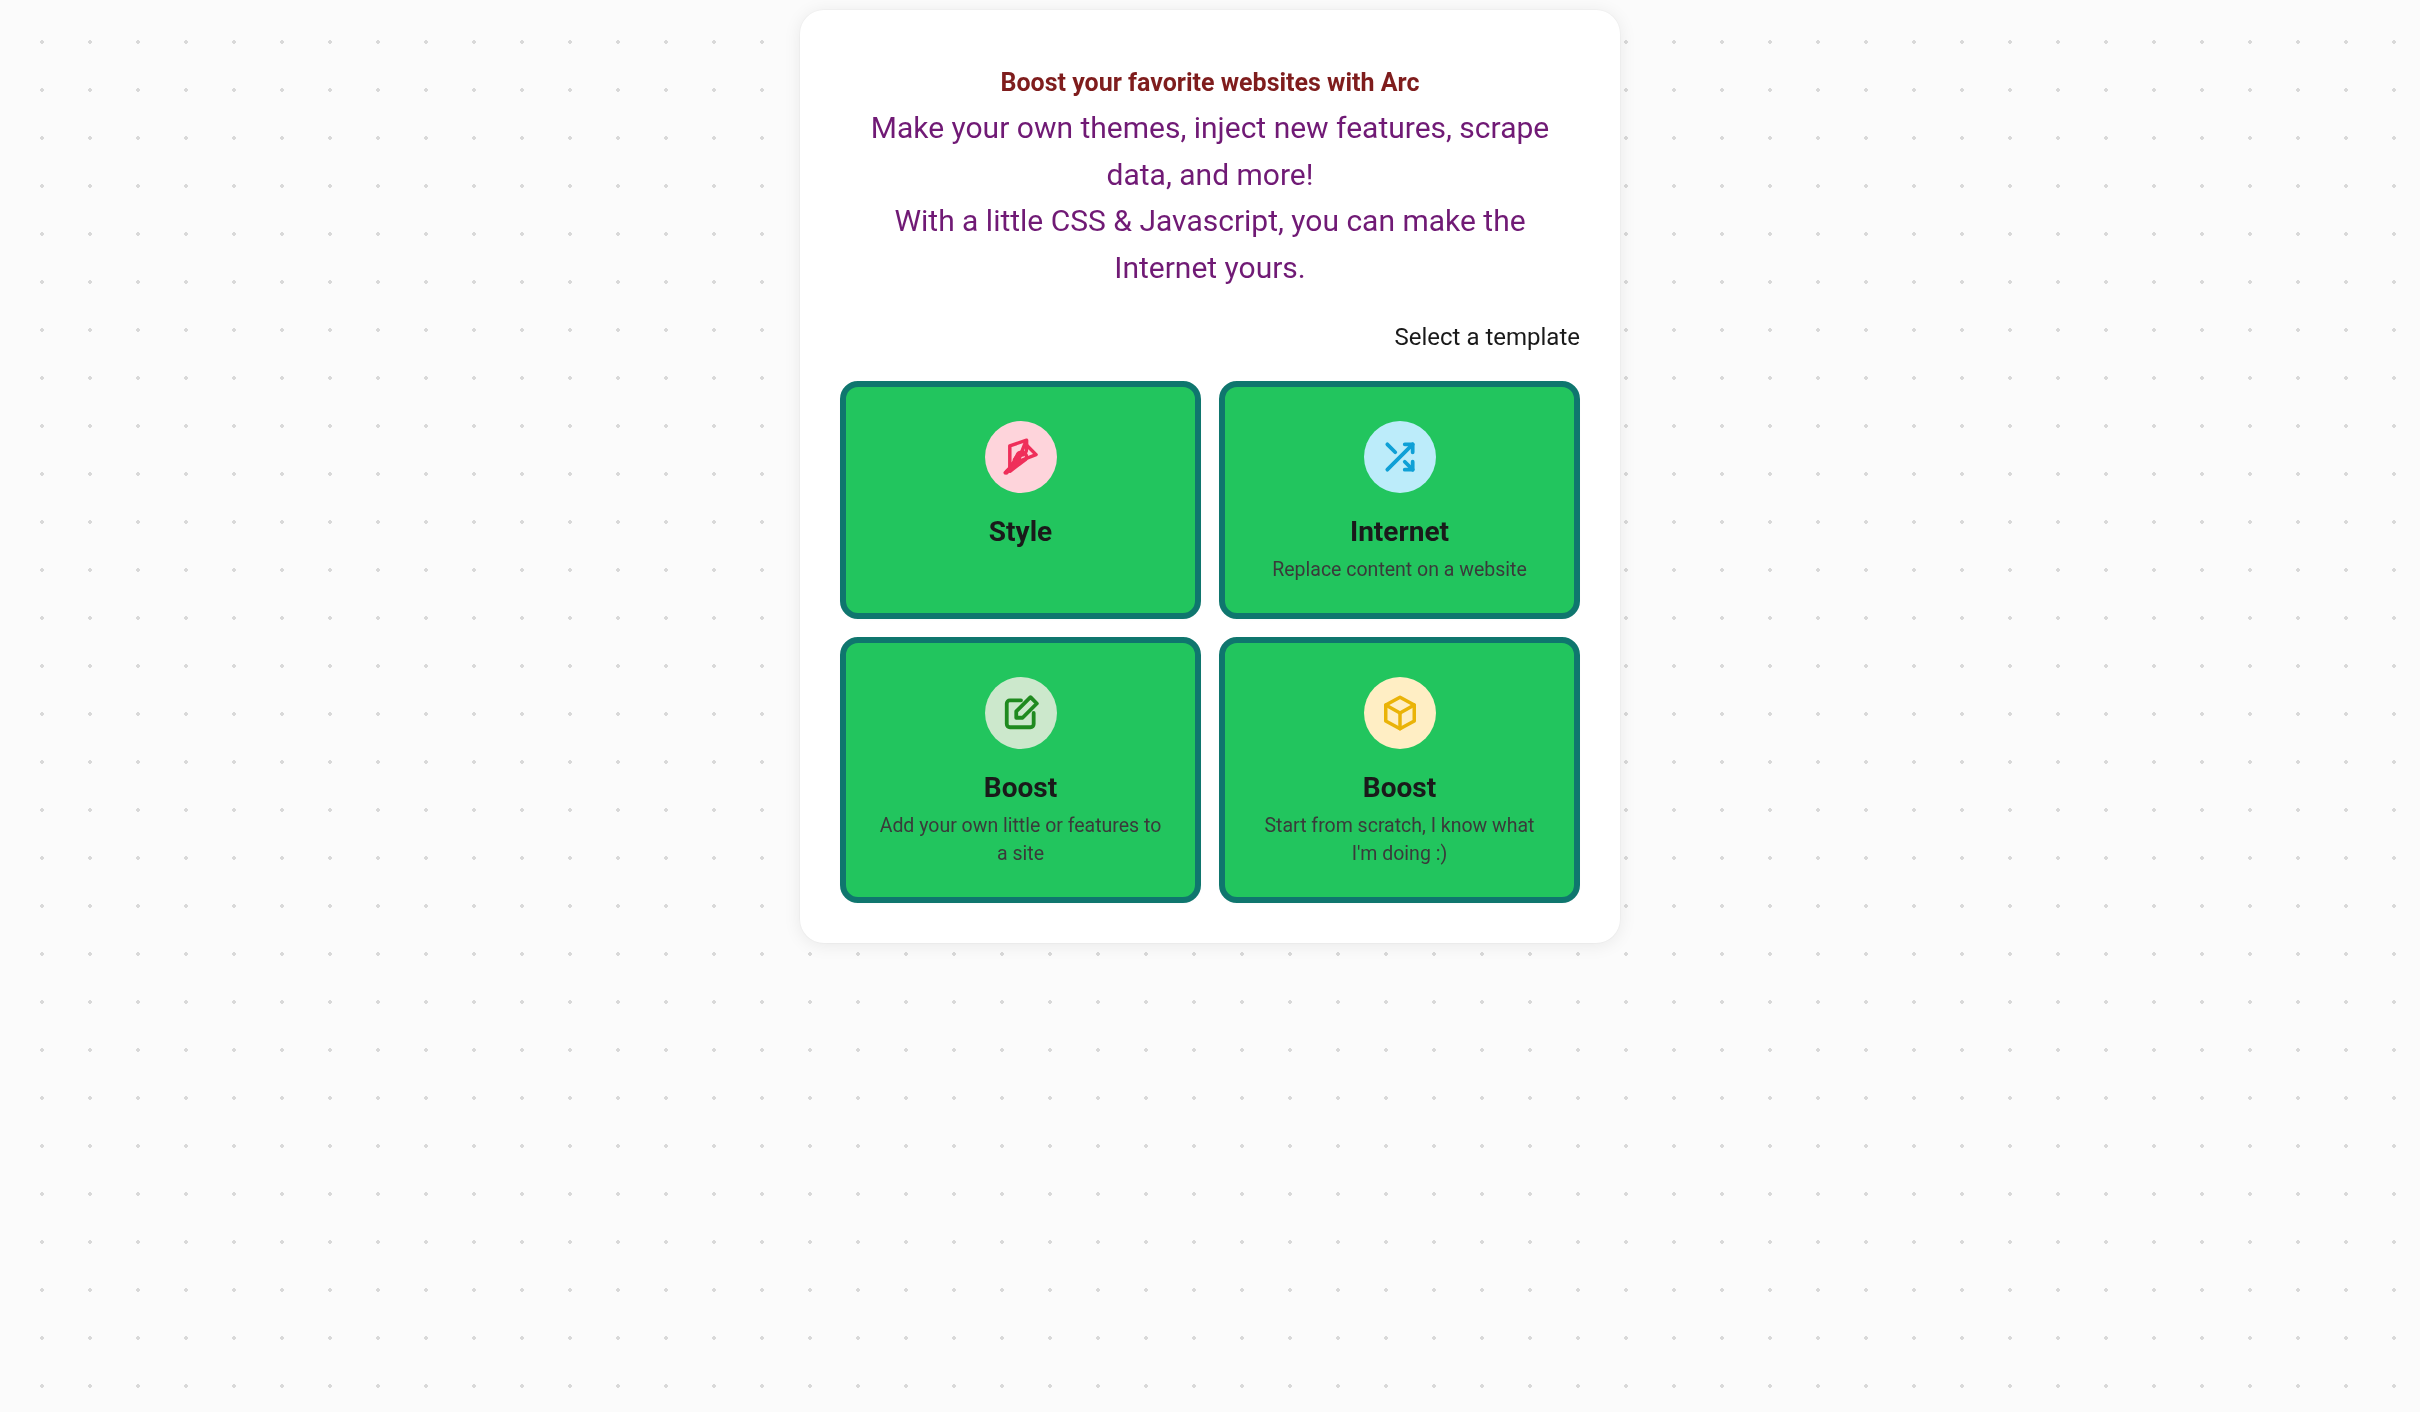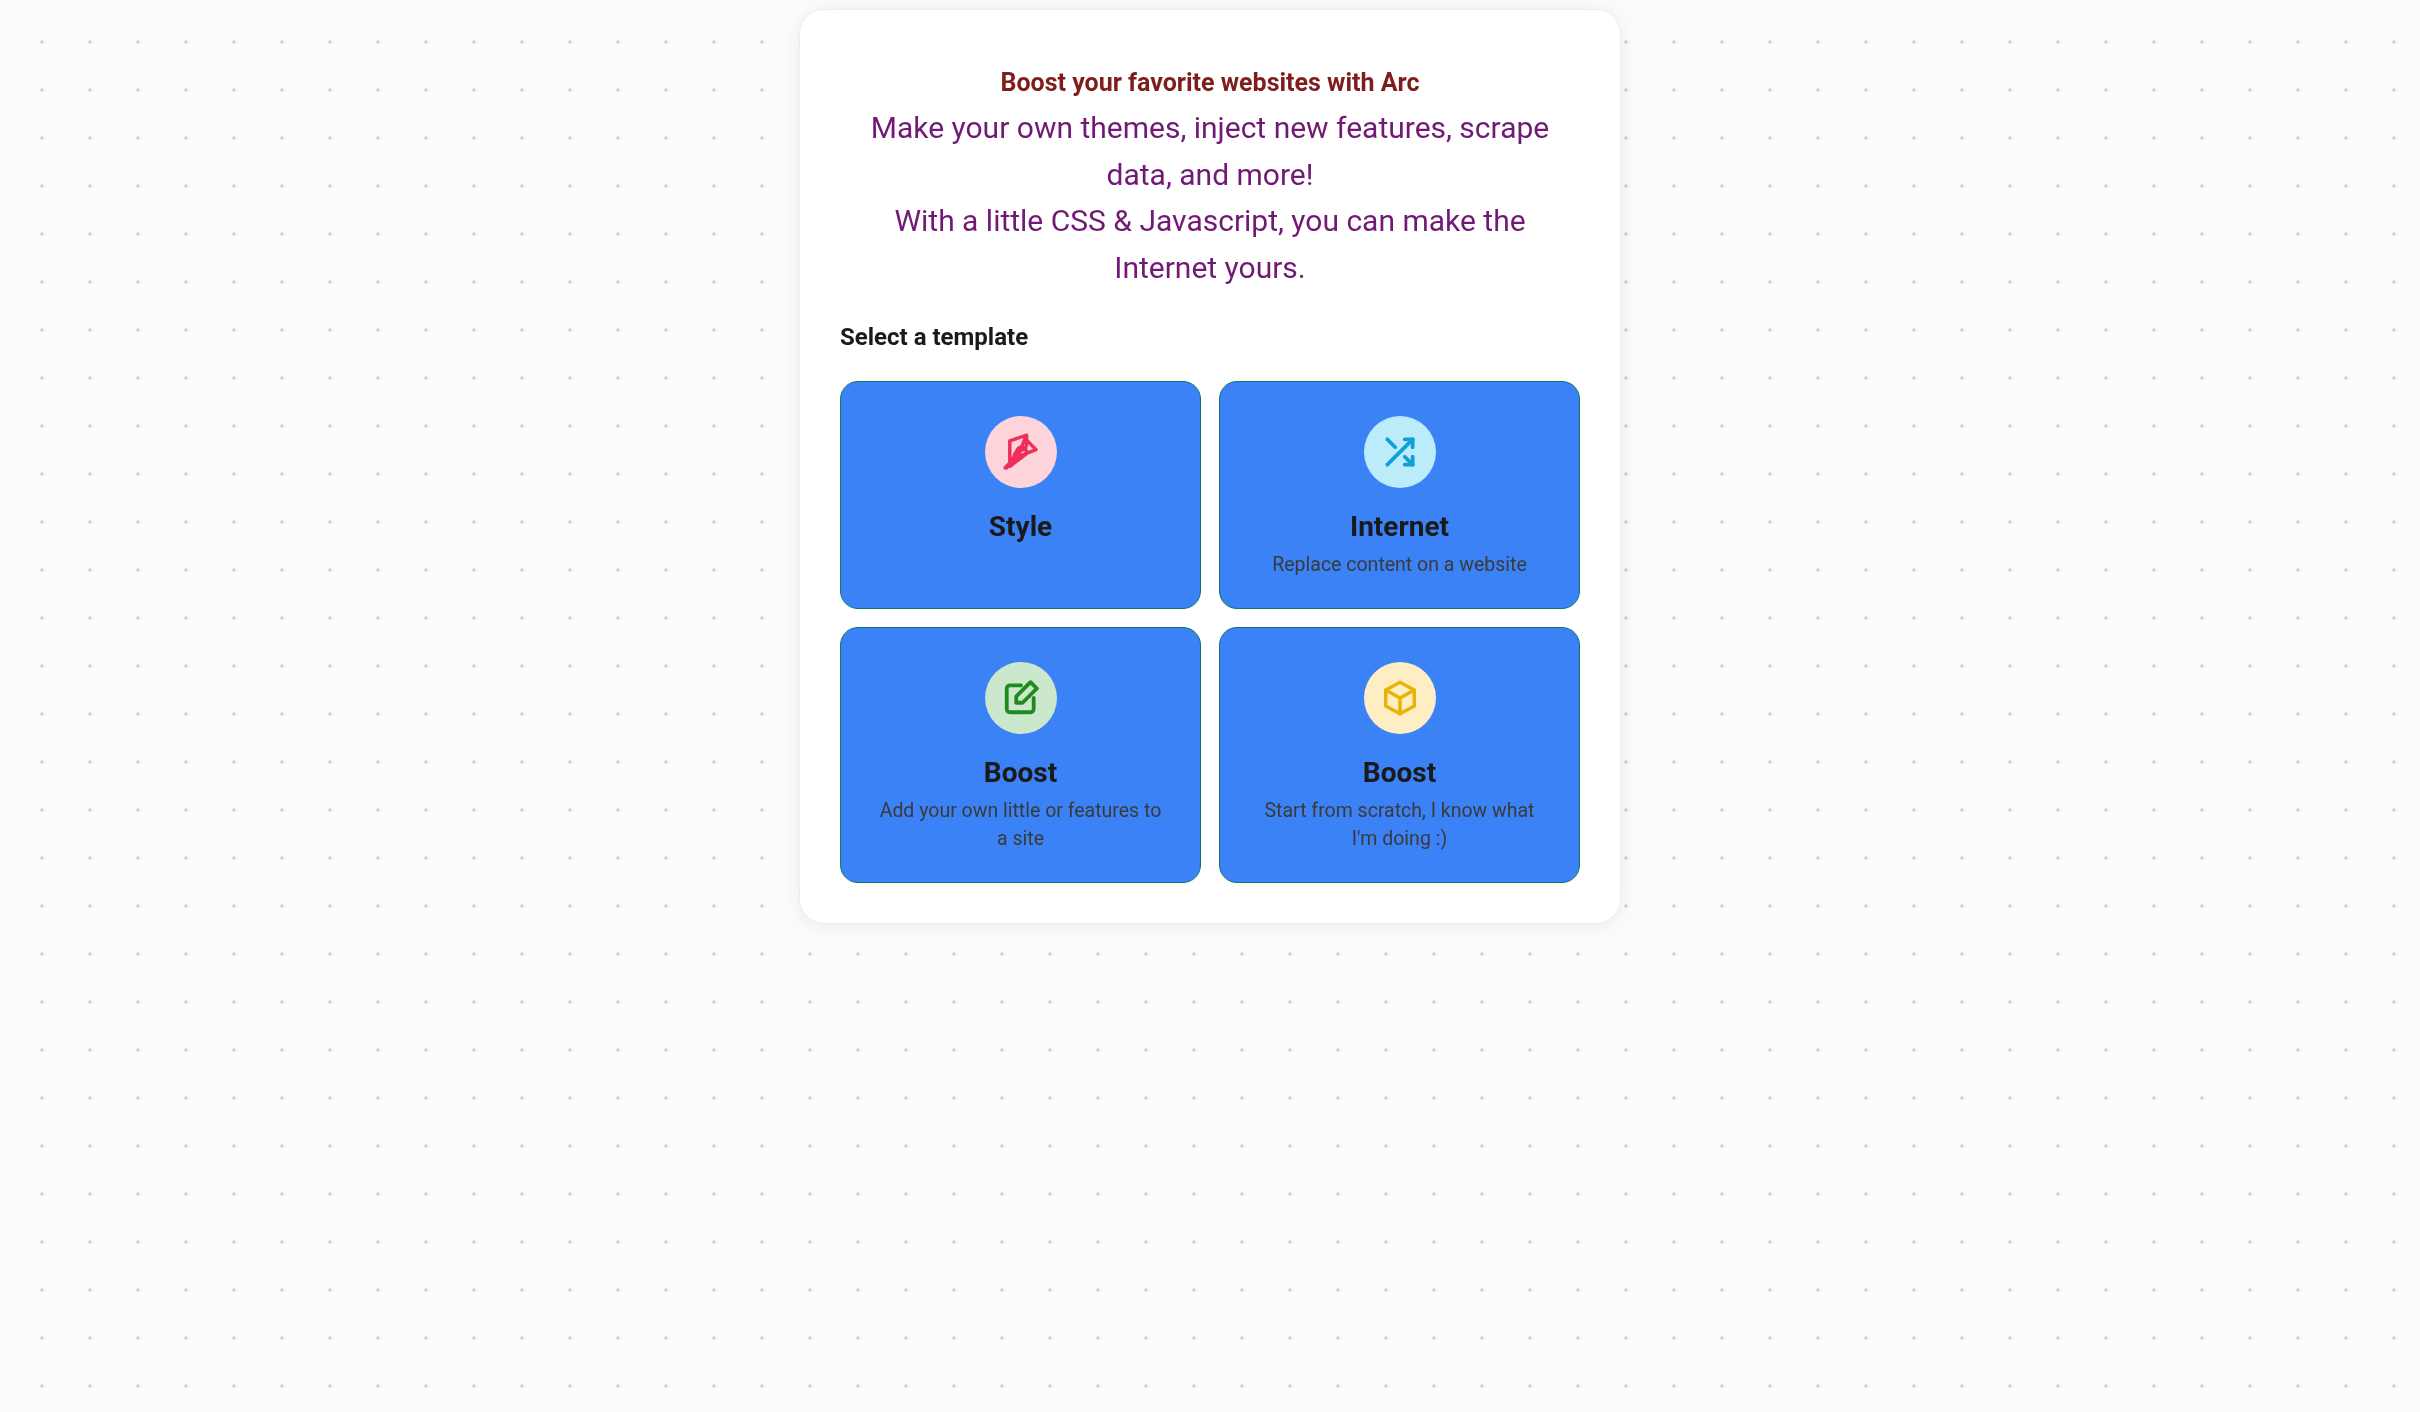--- a/index.html
+++ b/index.html
@@ -42,36 +42,36 @@
     }
 
     .header-subtitle {
       font-size: 30px;
       font-weight: 400;
       color: #701a75;
       line-height: 1.55;
     }
 
     .section-title {
-      text-align: left;
+      text-align: right;
       font-size: 24px;
-      font-weight: 700;
+      font-weight: 400;
       color: #1a1a1a;
       margin-bottom: 30px;
     }
 
     .grid {
       display: grid;
       grid-template-columns: 1fr 1fr;
       gap: 18px;
     }
 
     .card {
-      background: #3b82f6;
-      border: 1px solid #0f766e;
+      background: #22c55e;
+      border: 6px solid #0f766e;
       border-radius: 18px;
       padding: 34px 24px 30px 24px;
       text-align: center;
       cursor: pointer;
       display: flex;
       flex-direction: column;
       align-items: center;
       box-shadow: 0 1px 2px rgba(0,0,0,0.02);
       transition: box-shadow 0.15s;
     }

